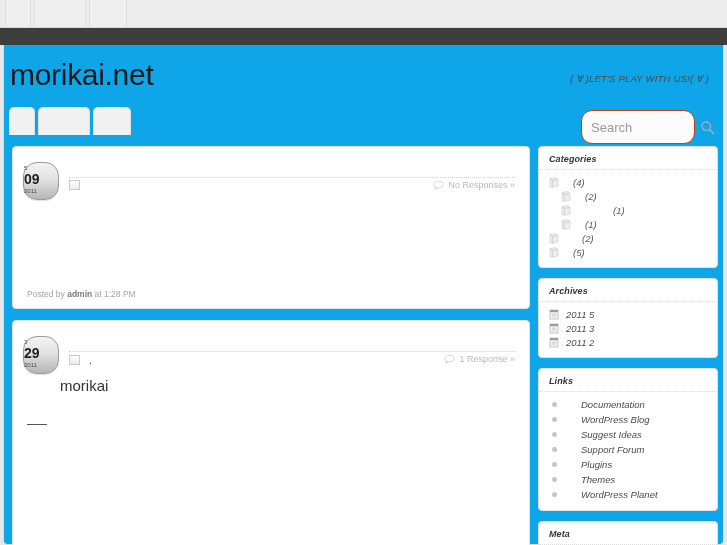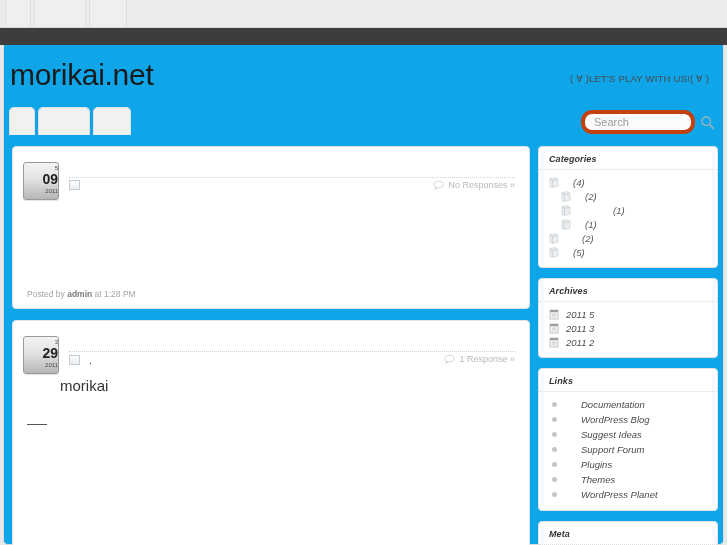--- a/index.html
+++ b/index.html
@@ -55,21 +55,21 @@
   #site-header { position: relative; height: 95px; }
   #site-title {
     position: absolute; left: 6px; top: 13px;
     font-size: 30px; font-weight: normal;
     color: #1a1a1a; letter-spacing: -0.3px;
     margin: 0;
   }
   #site-tagline {
     position: absolute; right: 14px; top: 28px;
     font-size: 9.5px; color: #4a4a4a;
-    letter-spacing: 0.2px; white-space: nowrap;
+    letter-spacing: 0.2px; white-space: nowrap; font-style: italic;
   }
 
   
   #main-nav {
     position: absolute; left: 5px; top: 62px;
     display: flex; gap: 3px; align-items: flex-end;
   }
   #main-nav .navtab {
     height: 28px;
     background: #f1f1f1;
@@ -81,25 +81,25 @@
   #main-nav .navtab.n2 { width: 52px; }
   #main-nav .navtab.n3 { width: 38px; }
 
   
   #search-wrap {
     position: absolute; right: 8px; top: 65px;
     display: flex; align-items: center; gap: 5px;
   }
   #search-input {
     width: 114px; height: 19px;
-    border: 4px solid #c2410c;
+    border: 1px solid #c2410c;
     border-radius: 11px;
     background: #fbfbfb;
-    font-size: 11px; color: #8c8c8c;
-    padding: 8px 9px;
+    font-size: 13px; color: #8c8c8c;
+    padding: 16px 9px;
     font-family: "Liberation Sans", sans-serif;
     outline: none;
   }
   #search-input::placeholder { color: #9a9a9a; }
   .search-icon { width: 15px; height: 15px; display: block; }
 
   
   #content-row {
     position: absolute; top: 95px; left: 0;
     width: 721px; height: 405px;
@@ -116,24 +116,24 @@
     border-radius: 4px;
     position: relative;
     margin-bottom: 11px;
   }
   .post.p1 { height: 163px; }
   .post.p2 { height: 230px; }
 
   .date-badge {
     position: absolute; left: 10px; top: 15px;
     width: 36px; height: 38px;
-    border-radius: 3px;
+    border-radius: 14px;
     border: 1px solid #9a9a9a;
     background: linear-gradient(to bottom, #f3f3f3 0%, #e2e2e2 45%, #b6b6b6 100%);
-    text-align: right;
+    text-align: left;
     color: #333;
     padding-top: 1px;
     box-shadow: 0 1px 1px rgba(0,0,0,.12);
   }
   .date-badge .m { font-size: 6px; line-height: 8px; color: #4a4a4a; }
   .date-badge .d { font-size: 14px; line-height: 15px; font-weight: bold; color: #222; }
   .date-badge .y { font-size: 6px; line-height: 9px; color: #4a4a4a; }
 
   .post-titlebar {
     position: absolute; left: 56px; right: 14px; top: 30px;

